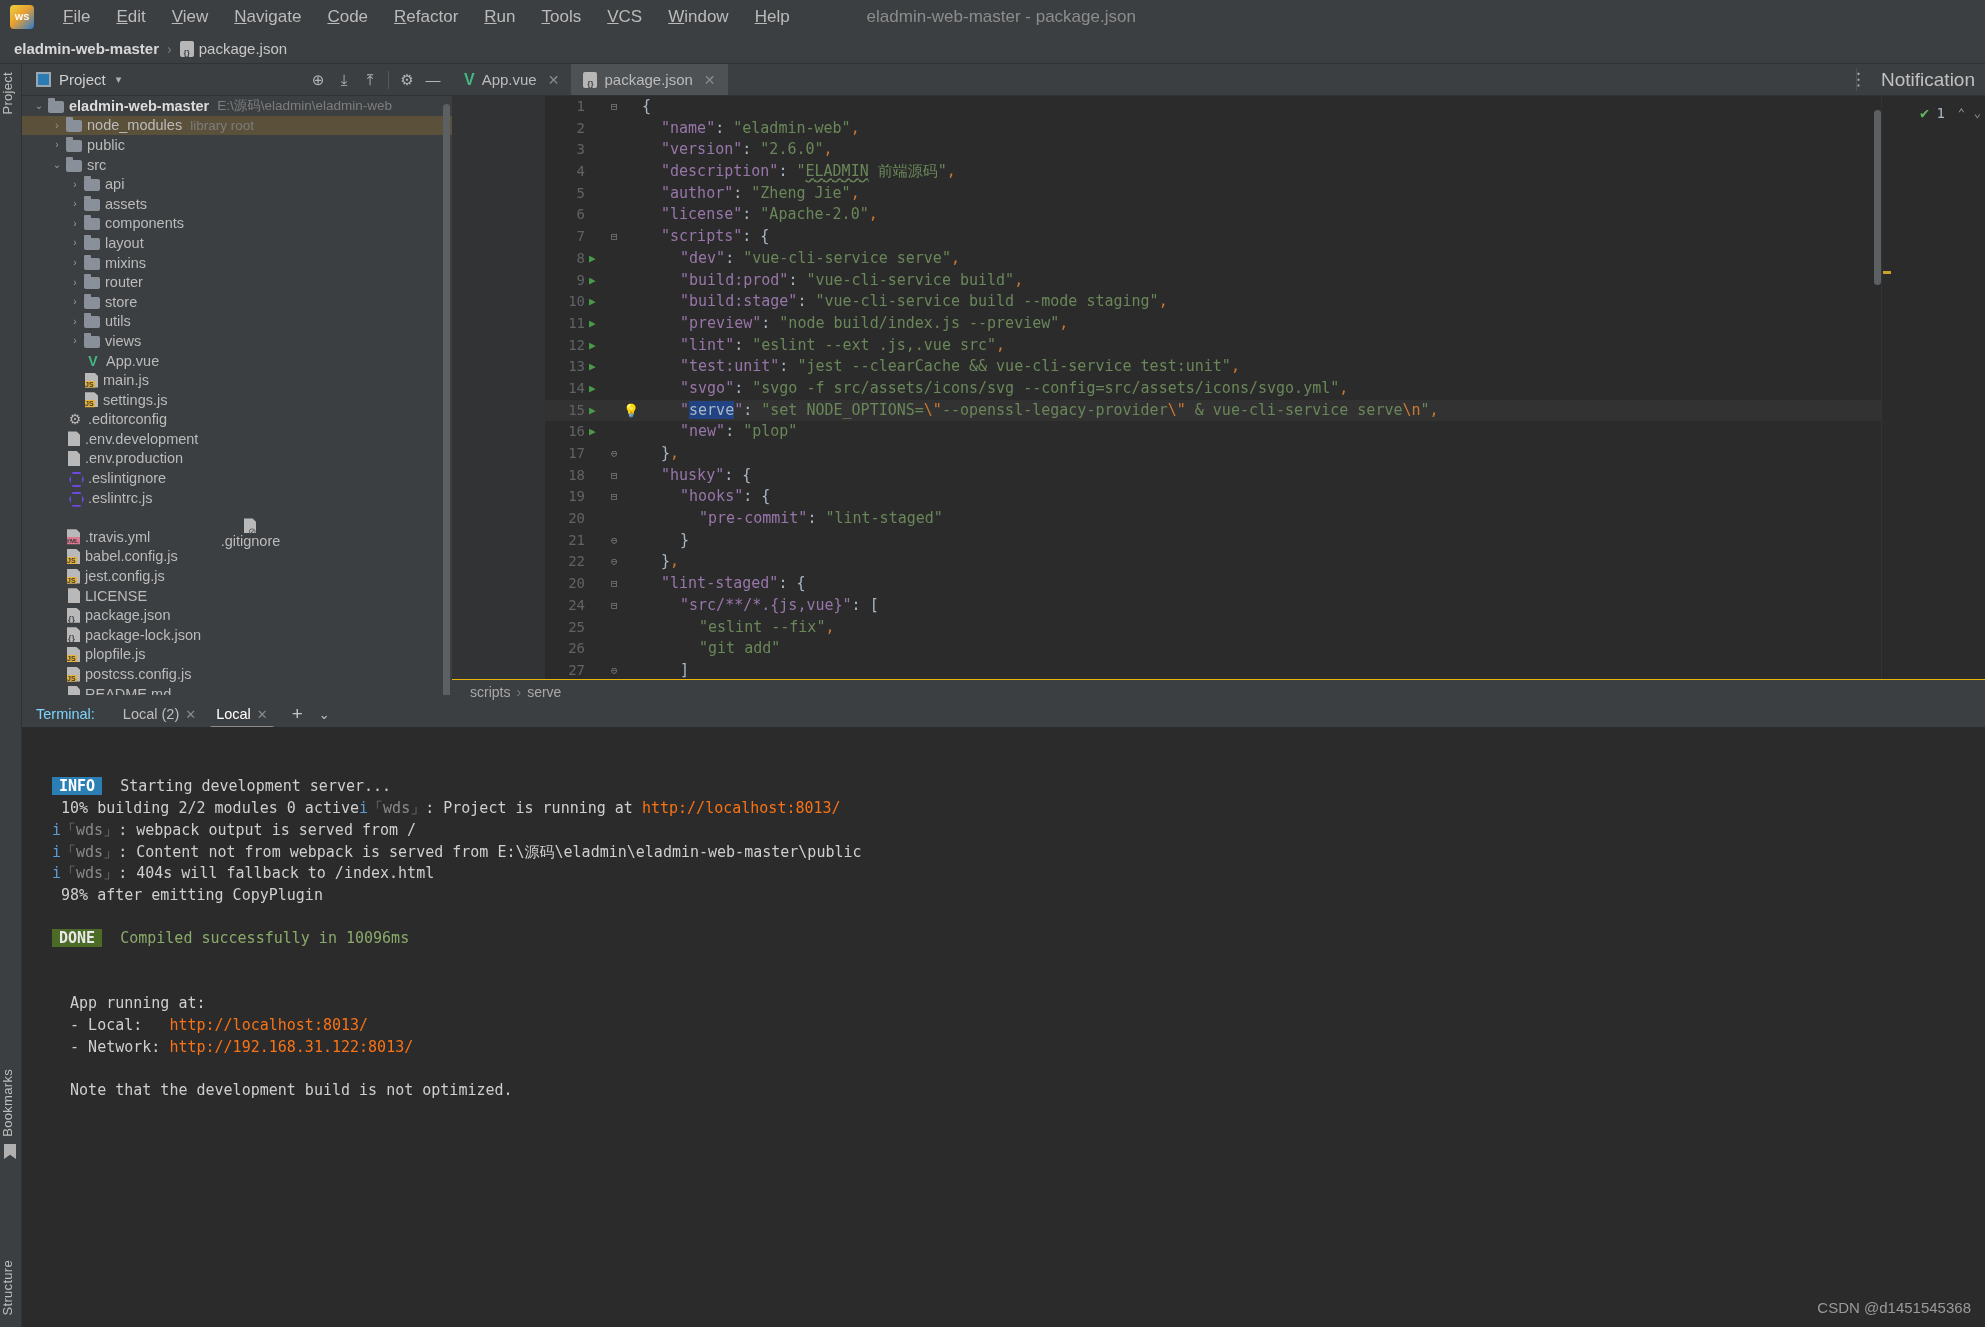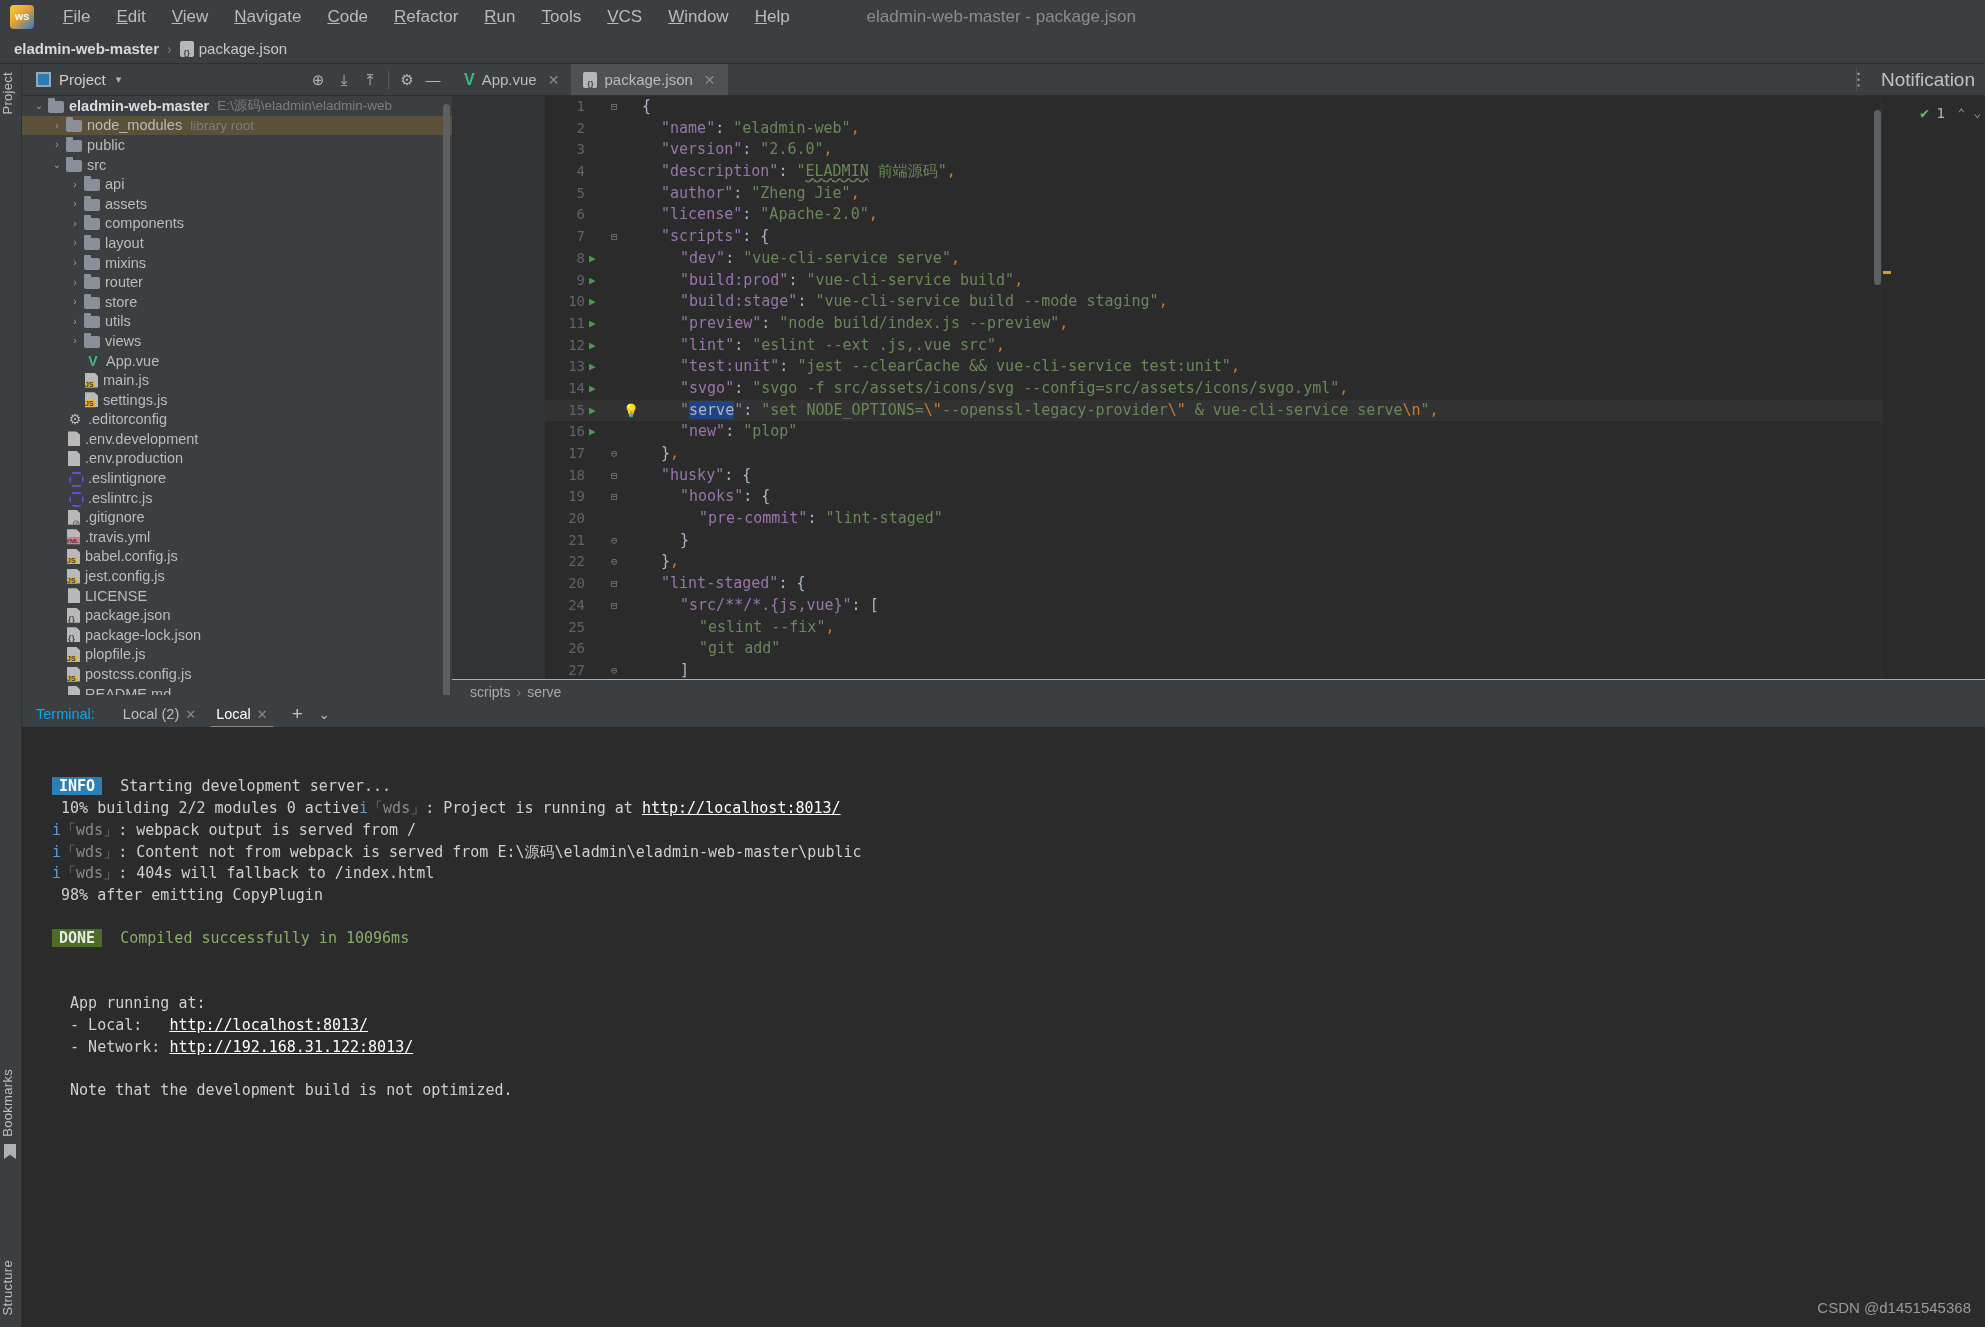--- a/index.html
+++ b/index.html
@@ -181,39 +181,39 @@
     position: absolute; left: 452px; right: 0; bottom: 624px; height: 24px;
     background: #3c3f41; display: flex; align-items: center; padding-left: 18px;
     font-size: 14px; color: #a9a9a9; gap: 6px; border-top: 1px solid #eab308;
   }
 
   
   .term-header {
     position: absolute; left: 22px; right: 0; bottom: 600px; height: 26px;
     background: #3c3f41; display: flex; align-items: center; padding-left: 14px; gap: 0;
   }
-  .term-lbl { color: #0ea5e9; font-size: 14.5px; margin-right: 18px; }
+  .term-lbl { color: #7dd3fc; font-size: 14.5px; margin-right: 18px; }
   .term-tab { display:flex; align-items:center; gap:6px; padding: 3px 10px;
     color:#bdbdbd; font-size:14.5px; cursor:default; position:relative; }
   .term-tab.active { color:#ffffff; }
   .term-tab.active::after { content:''; position:absolute; left:4px; right:4px; bottom:-4px;
     height:3px; background:#8a8a8a; border-radius:2px; }
   .term-tab .x { color:#8a8a8a; font-size:13px; }
   .term-plus { color:#c3c3c3; font-size:19px; margin-left: 14px; cursor:default; }
   .term-chev { color:#c3c3c3; font-size:13px; margin-left: 16px; cursor:default; }
 
   .terminal {
     position: absolute; left: 22px; right: 0; bottom: 0; top: auto; height: 600px;
     background: #2b2b2b; font-family: "DejaVu Sans Mono", monospace;
     font-size: 15px; line-height: 21.7px; padding: 6px 0 0 30px;
     color: #cfcfcf; overflow: hidden; white-space: pre;
   }
   .tag-info { background:#2b7fb5; color:#ffffff; padding:0 7px; font-weight:bold; }
   .tag-done { background:#4b6b27; color:#e8e8e8; padding:0 7px; font-weight:bold; }
-  .t-link { color:#ffffff; text-decoration: underline; }
+  .t-link { color:#f97316; }
   .t-dim { color: #8a8a8a; }
   .t-green { color: #8aab6a; }
   .t-blue { color: #5b9bd5; }
   .t-blank { height: 21.7px; }
   .watermark { position:absolute; right:14px; bottom:8px; color:#9a9a9a; font-size:15px;
     font-family:"Liberation Sans",sans-serif; }
 </style>
 </head>
 <body>
 
@@ -386,21 +386,21 @@
         <div class="tree-row" style="padding-left: 28px;">
           <span class="arrow none">·</span>
           <span class="ico eslint"></span>
           <span class="lbl">.eslintignore</span>
         </div>
         <div class="tree-row" style="padding-left: 28px;">
           <span class="arrow none">·</span>
           <span class="ico eslint"></span>
           <span class="lbl">.eslintrc.js</span>
         </div>
-        <div class="tree-row" style="padding-left: 28px;">
+        <div class="tree-row" style="padding-left: 28px; flex-direction: column;">
           <span class="arrow none">·</span>
           <span class="ico gitign"></span>
           <span class="lbl">.gitignore</span>
         </div>
         <div class="tree-row" style="padding-left: 28px;">
           <span class="arrow none">·</span>
           <span class="ico yml"></span>
           <span class="lbl">.travis.yml</span>
         </div>
         <div class="tree-row" style="padding-left: 28px;">

